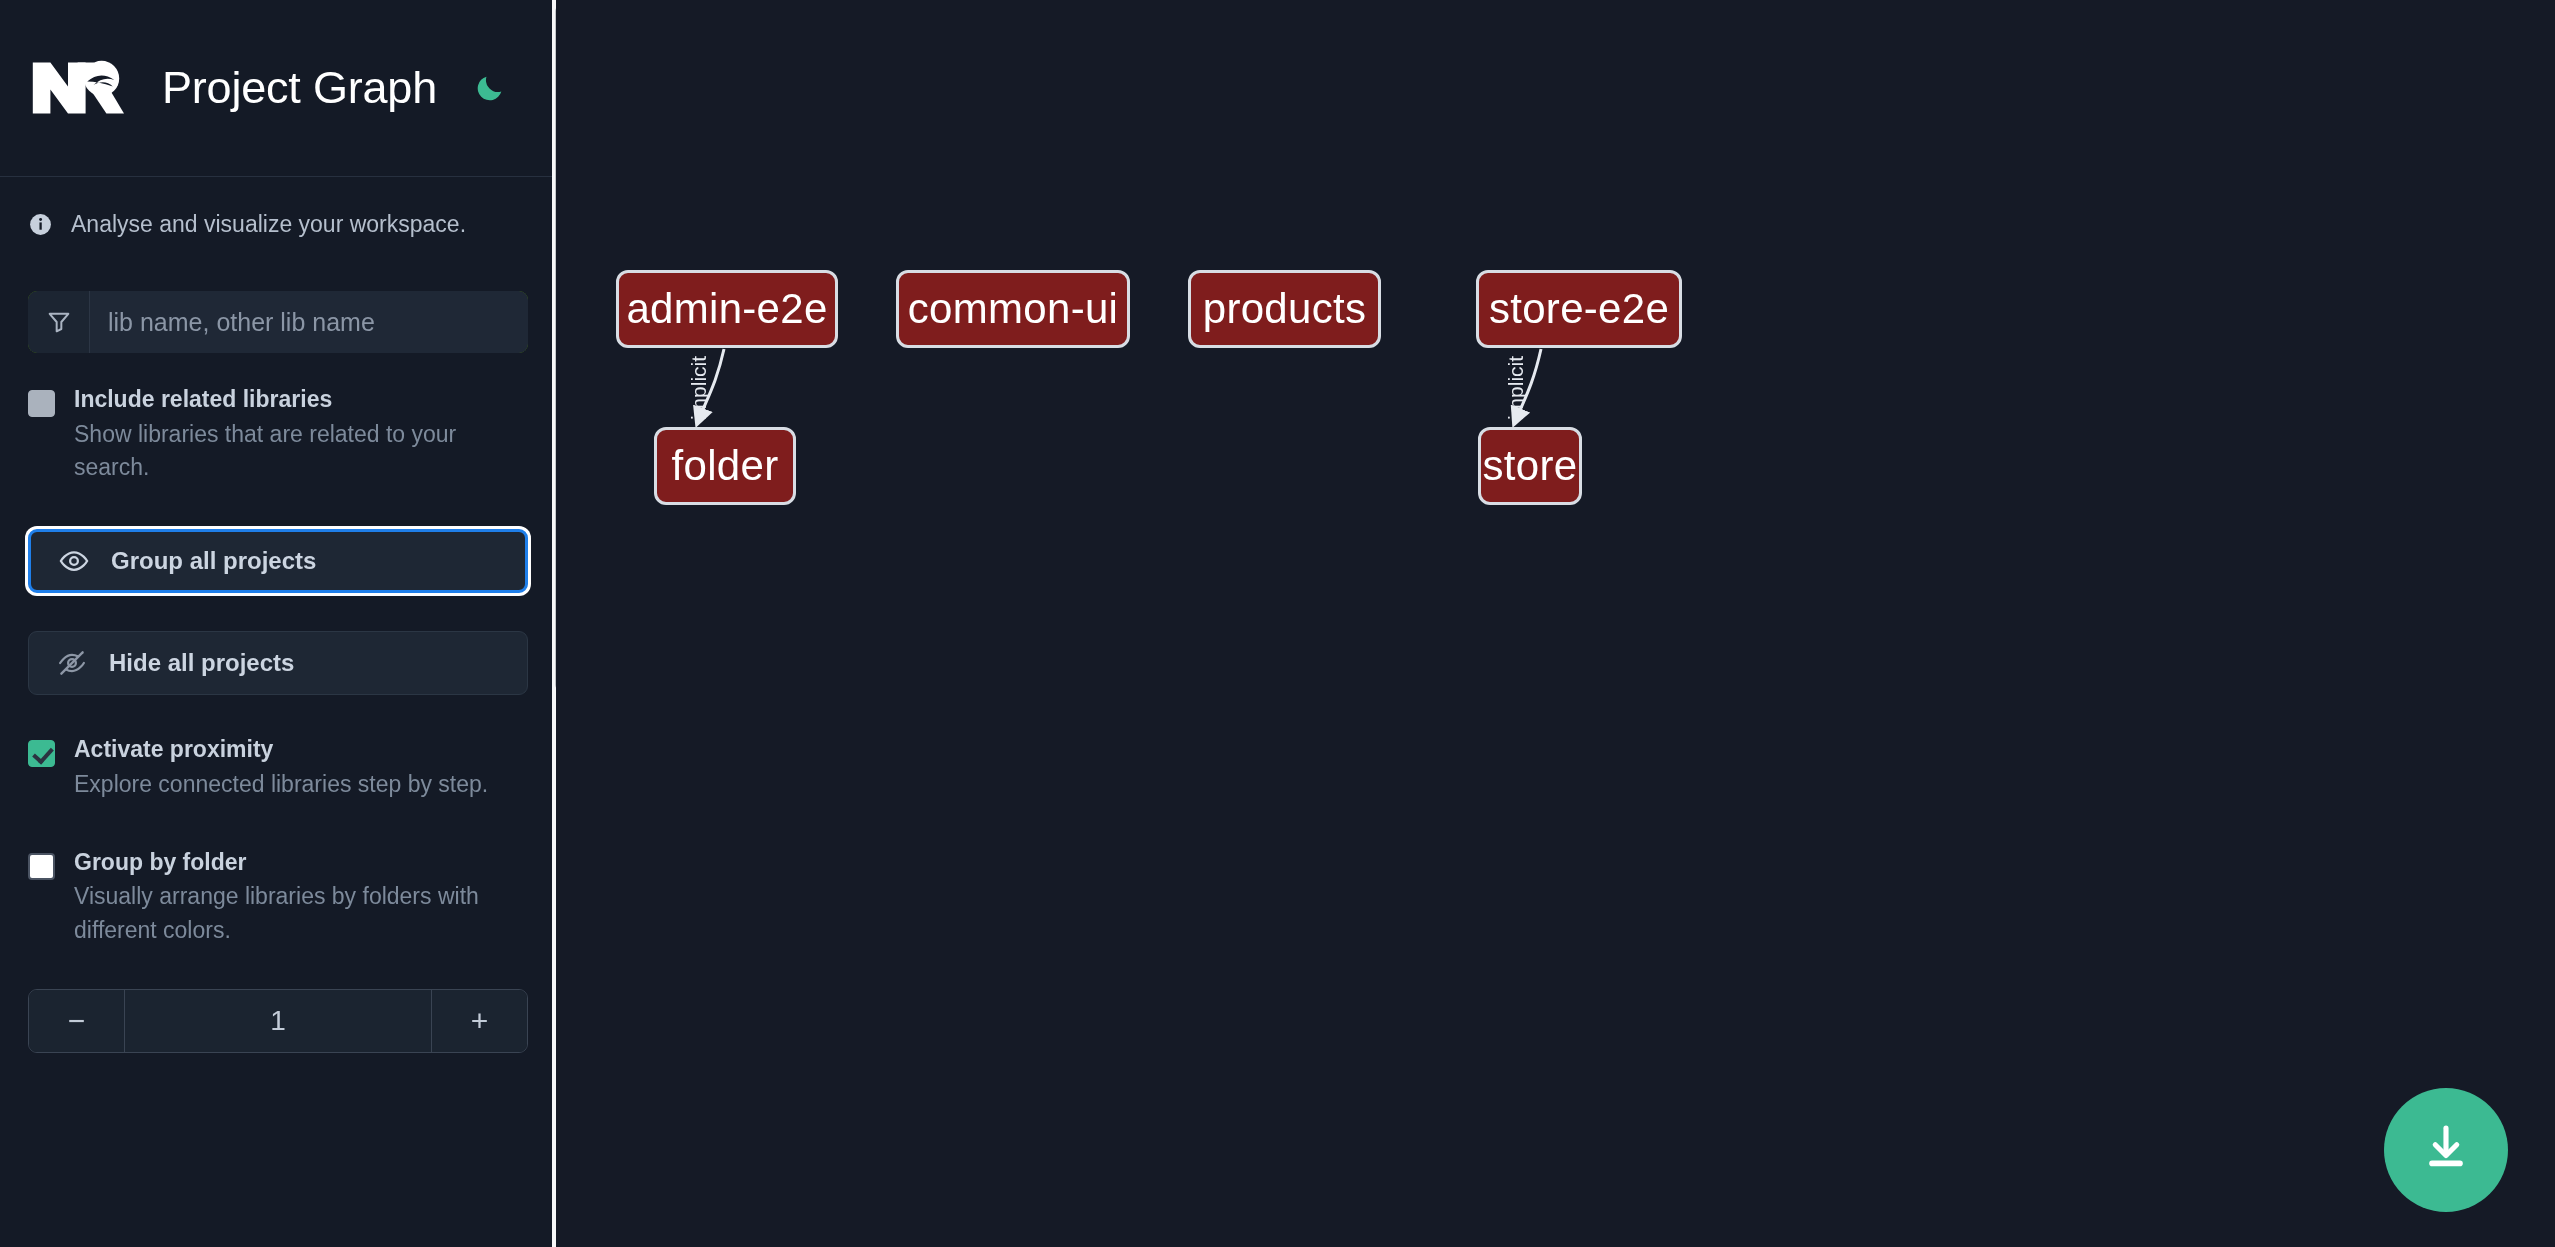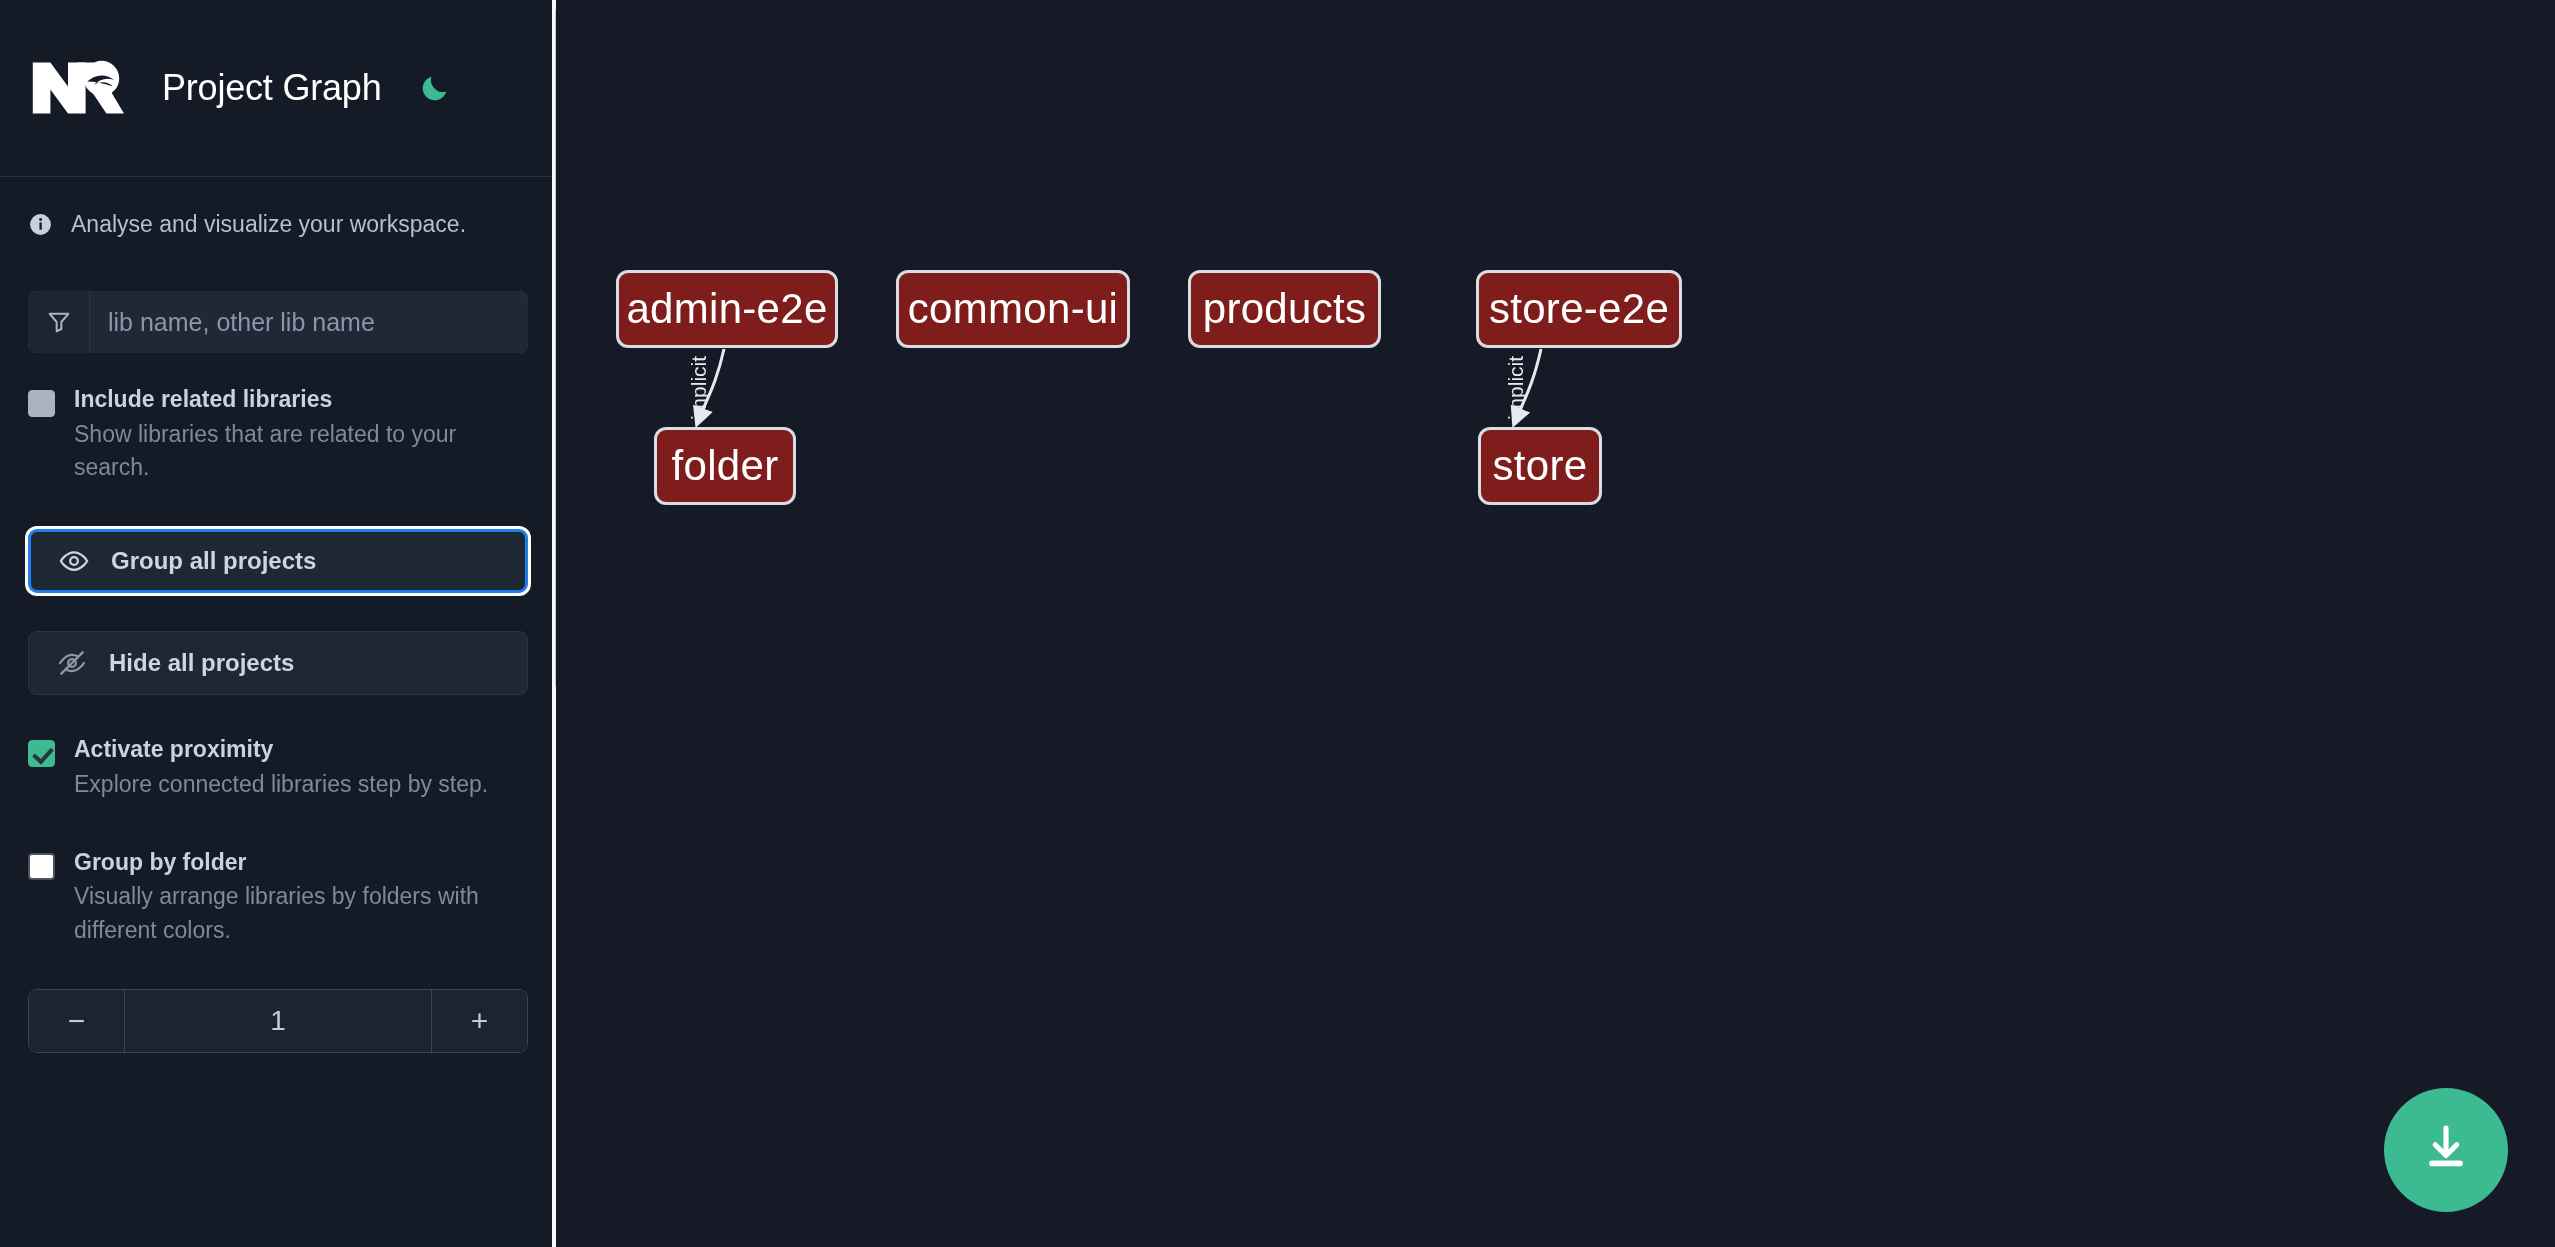--- a/index.html
+++ b/index.html
@@ -20,21 +20,21 @@
     overflow: hidden;
   }
   .sidebar-header {
     height: 177px;
     display: flex; align-items: center;
     padding-left: 28px;
     border-bottom: 1px solid #27303f;
   }
   .nx-logo { width: 96px; height: 64px; flex: 0 0 96px; }
   .app-title {
-    font-size: 36px; font-weight: 400; color: #ffffff;
+    font-size: 45px; font-weight: 400; color: #ffffff;
     margin-left: 38px; letter-spacing: -0.2px; white-space: nowrap;
   }
   .theme-toggle {
     margin-left: 34px; width: 38px; height: 38px;
     display: flex; align-items: center; justify-content: center;
     cursor: pointer;
   }
 
   .info-row {
     display: flex; align-items: center;
@@ -261,21 +261,21 @@
       <path d="M985 349 C 977 385, 968 400, 958 424" fill="none" stroke="#e6eaf0" stroke-width="3" marker-end="url(#arrow)"></path>
       <text x="150" y="388" fill="#e6eaf0" font-size="21" font-family="Liberation Sans, sans-serif" text-anchor="middle" transform="rotate(-90 150 388)">implicit</text>
       <text x="967" y="388" fill="#e6eaf0" font-size="21" font-family="Liberation Sans, sans-serif" text-anchor="middle" transform="rotate(-90 967 388)">implicit</text>
     </svg>
 
     <div class="node" style="left:60px;  top:270px; width:222px; height:78px;">admin-e2e</div>
     <div class="node" style="left:340px; top:270px; width:234px; height:78px;">common-ui</div>
     <div class="node" style="left:632px; top:270px; width:193px; height:78px;">products</div>
     <div class="node" style="left:920px; top:270px; width:206px; height:78px;">store-e2e</div>
     <div class="node" style="left:98px;  top:427px; width:142px; height:78px;">folder</div>
-    <div class="node" style="left:922px; top:427px; width:124px; height:78px;">store</div>
+    <div class="node" style="left:922px; top:427px; width:104px; height:78px;">store</div>
 
     <div class="fab">
       <span>
         <svg viewBox="0 0 24 24" width="56" height="56" aria-hidden="true">
           <line x1="12" y1="3.5" x2="12" y2="14.5" stroke="#ffffff" stroke-width="2.2" stroke-linecap="round"></line>
           <path d="M7.4 10.6 L12 15.2 L16.6 10.6" fill="none" stroke="#ffffff" stroke-width="2.2" stroke-linecap="round" stroke-linejoin="round"></path>
           <line x1="6" y1="18.6" x2="18" y2="18.6" stroke="#ffffff" stroke-width="2.4" stroke-linecap="round"></line>
         </svg>
       </span>
     </div>

